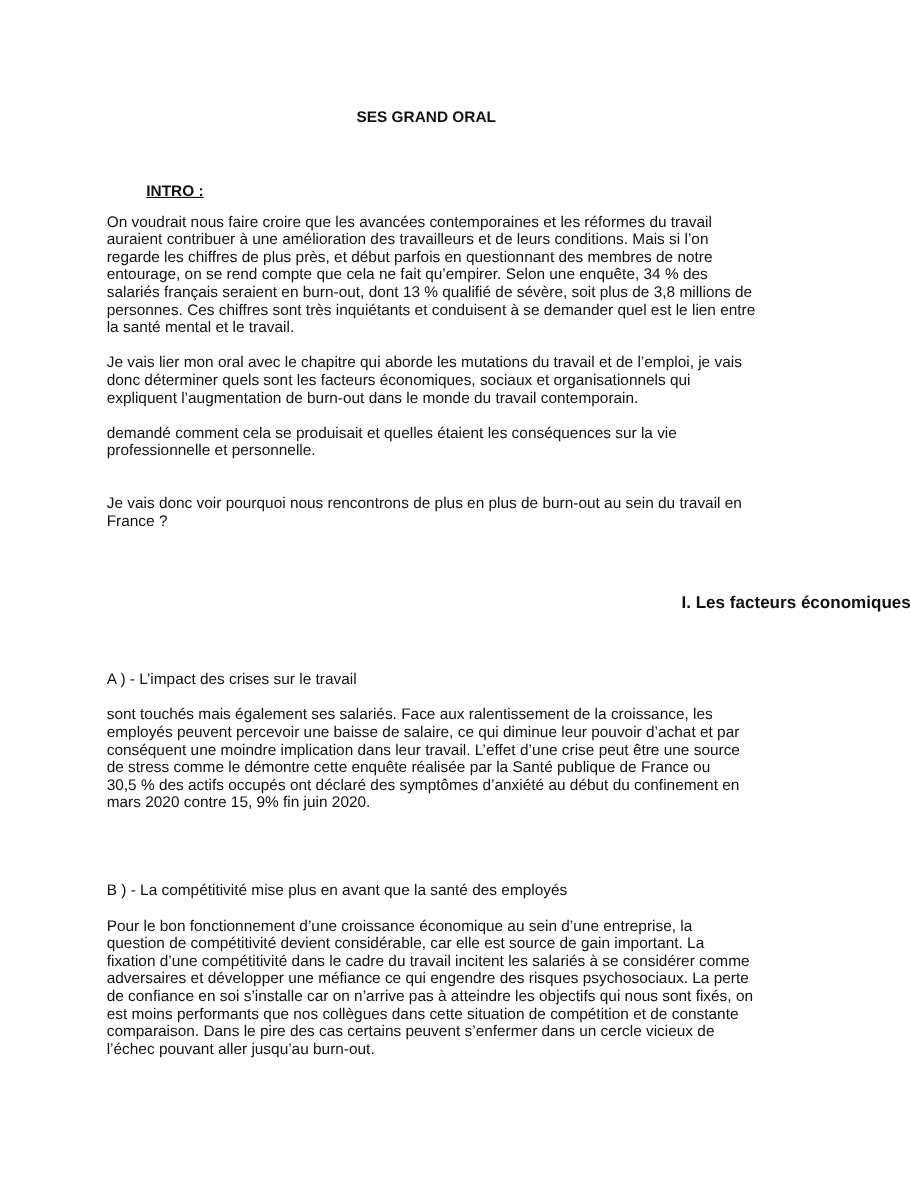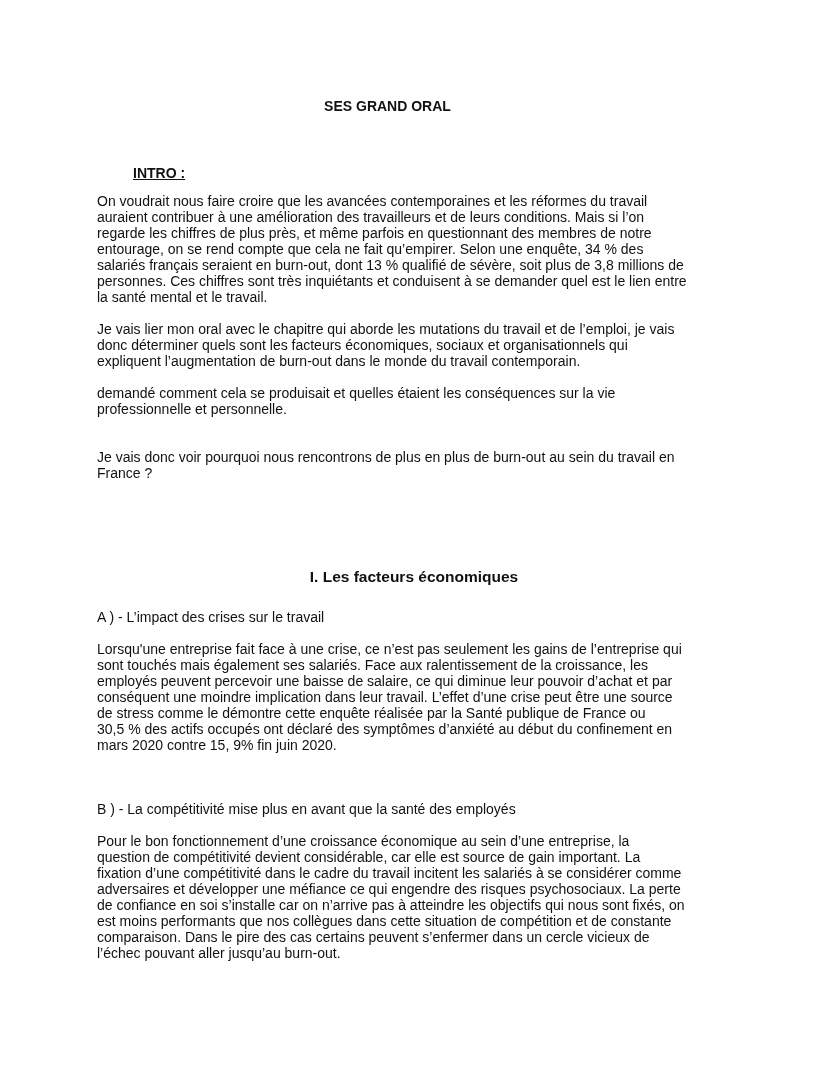--- a/index.html
+++ b/index.html
@@ -3,36 +3,36 @@
   <meta charset="utf-8">
   <style>
     html, body { margin: 0; padding: 0; background: #ffffff; }
     body { width: 828px; height: 1071px; position: relative; overflow: hidden; }
     .page { position: absolute; left: 0; top: 0; width: 828px; height: 1071px; background: #ffffff; color: #111111;
       font-family: "Liberation Sans", sans-serif; }
     .title { position: absolute; top: 98px; left: 0; width: 775px; text-align: center; font-weight: bold; font-size: 14px; }
     .intro-label { position: absolute; top: 165px; left: 97px; font-weight: bold; font-size: 14px; text-decoration: underline; margin-left: 36px; }
     .para { position: absolute; left: 97px; width: 640px; font-size: 14px; line-height: 16px; }
     .para .line { display: block; white-space: nowrap; }
-    .section-title { position: absolute; top: 568px; left: 0; width: 828px; text-align: center; font-weight: bold; font-size: 15.5px; }
+    .section-title { position: absolute; top: 540px; left: 0; width: 828px; text-align: right; font-weight: bold; font-size: 15.5px; }
     .subhead { position: absolute; left: 97px; font-size: 14px; }
   </style>
 </head>
 <body>
 
 <div class="page">
 
   <div class="title">SES GRAND ORAL</div>
 
   <div class="intro-label">INTRO :</div>
 
   <div class="para" style="top:193px">
     <span class="line">On voudrait nous faire croire que les avancées contemporaines et les réformes du travail</span>
     <span class="line">auraient contribuer à une amélioration des travailleurs et de leurs conditions. Mais si l’on</span>
-    <span class="line">regarde les chiffres de plus près, et même parfois en questionnant des membres de notre</span>
+    <span class="line">regarde les chiffres de plus près, et début parfois en questionnant des membres de notre</span>
     <span class="line">entourage, on se rend compte que cela ne fait qu’empirer. Selon une enquête, 34 % des</span>
     <span class="line">salariés français seraient en burn-out, dont 13 % qualifié de sévère, soit plus de 3,8 millions de</span>
     <span class="line">personnes. Ces chiffres sont très inquiétants et conduisent à se demander quel est le lien entre</span>
     <span class="line">la santé mental et le travail.</span>
   </div>
 
   <div class="para" style="top:321px">
     <span class="line">Je vais lier mon oral avec le chapitre qui aborde les mutations du travail et de l’emploi, je vais</span>
     <span class="line">donc déterminer quels sont les facteurs économiques, sociaux et organisationnels qui</span>
     <span class="line">expliquent l’augmentation de burn-out dans le monde du travail contemporain.</span>
@@ -46,21 +46,20 @@
   <div class="para" style="top:449px">
     <span class="line">Je vais donc voir pourquoi nous rencontrons de plus en plus de burn-out au sein du travail en</span>
     <span class="line">France ?</span>
   </div>
 
   <div class="section-title">I. Les facteurs économiques</div>
 
   <div class="subhead" style="top:609px">A ) - L’impact des crises sur le travail</div>
 
   <div class="para" style="top:641px">
-    <span class="line">Lorsqu'une entreprise fait face à une crise, ce n’est pas seulement les gains de l’entreprise qui</span>
     <span class="line">sont touchés mais également ses salariés. Face aux ralentissement de la croissance, les</span>
     <span class="line">employés peuvent percevoir une baisse de salaire, ce qui diminue leur pouvoir d’achat et par</span>
     <span class="line">conséquent une moindre implication dans leur travail. L’effet d’une crise peut être une source</span>
     <span class="line">de stress comme le démontre cette enquête réalisée par la Santé publique de France ou</span>
     <span class="line">30,5 % des actifs occupés ont déclaré des symptômes d’anxiété au début du confinement en</span>
     <span class="line">mars 2020 contre 15, 9% fin juin 2020.</span>
   </div>
 
   <div class="subhead" style="top:801px">B ) - La compétitivité mise plus en avant que la santé des employés</div>
 

